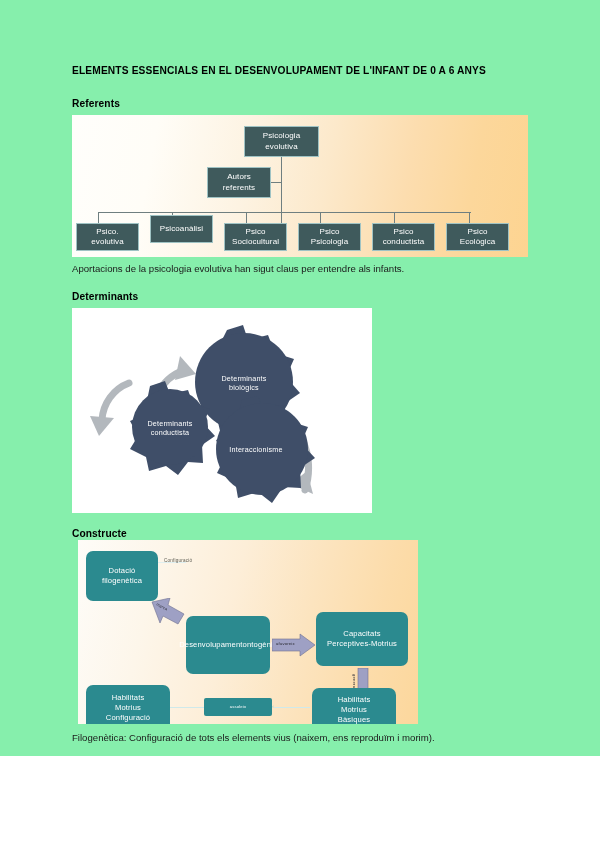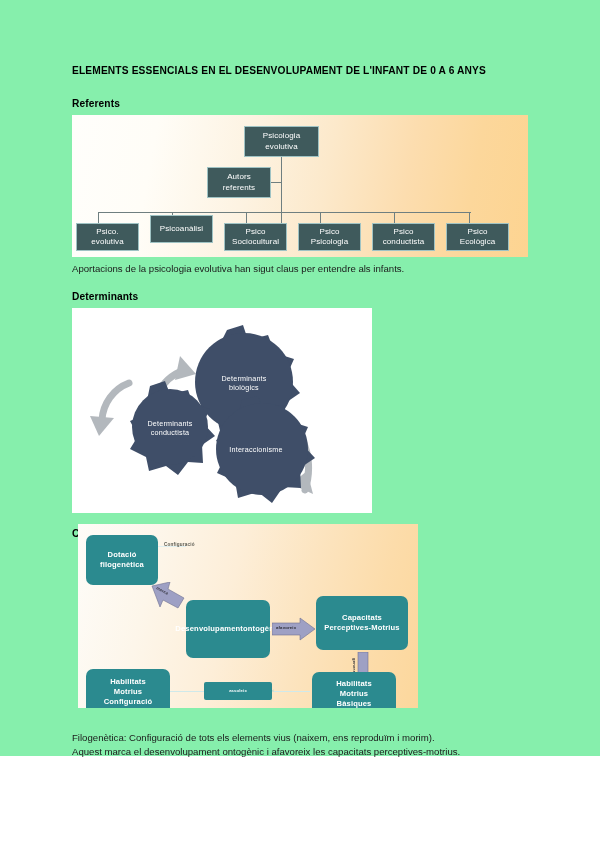--- a/index.html
+++ b/index.html
@@ -102,32 +102,31 @@
     line-height: 9px;
     text-align: center;
     letter-spacing: 0.2px;
     pointer-events: none;
   }
 
   
   #diagram-constructe {
     position: absolute;
     left: 78px;
-    top: 524px;
+    top: 540px;
     width: 340px;
     height: 184px;
     background: linear-gradient(103deg,
         #fefcf8 0%,
         #fdf6ea 22%,
         #fdeed8 44%,
         #fce4bf 65%,
         #fcdcaa 84%,
         #fcd79c 100%);
     overflow: hidden;
-    font-weight: bold;
   }
   .tnode {
     position: absolute;
     background: #2b8a8f;
     color: #ffffff;
     border-radius: 7px;
     display: flex;
     align-items: center;
     justify-content: center;
     text-align: center;
@@ -362,16 +361,15 @@
 
     <div class="tnode" style="left:8px; top:145px; width:84px; height:46px; flex-direction:column;">
       <span>Habilitats</span>
       <span>Motrius</span>
       <span>Configuració</span>
     </div>
   </div>
 
   <div class="bottom-para">
     <div>Filogenètica: Configuració de tots els elements vius (naixem, ens reproduïm i morim).</div>
-    <div>Aquest marca el desenvolupament ontogènic i afavoreix les capacitats perceptives-motrius.</div>
   </div>
 
 </div>
 
 </body></html>

